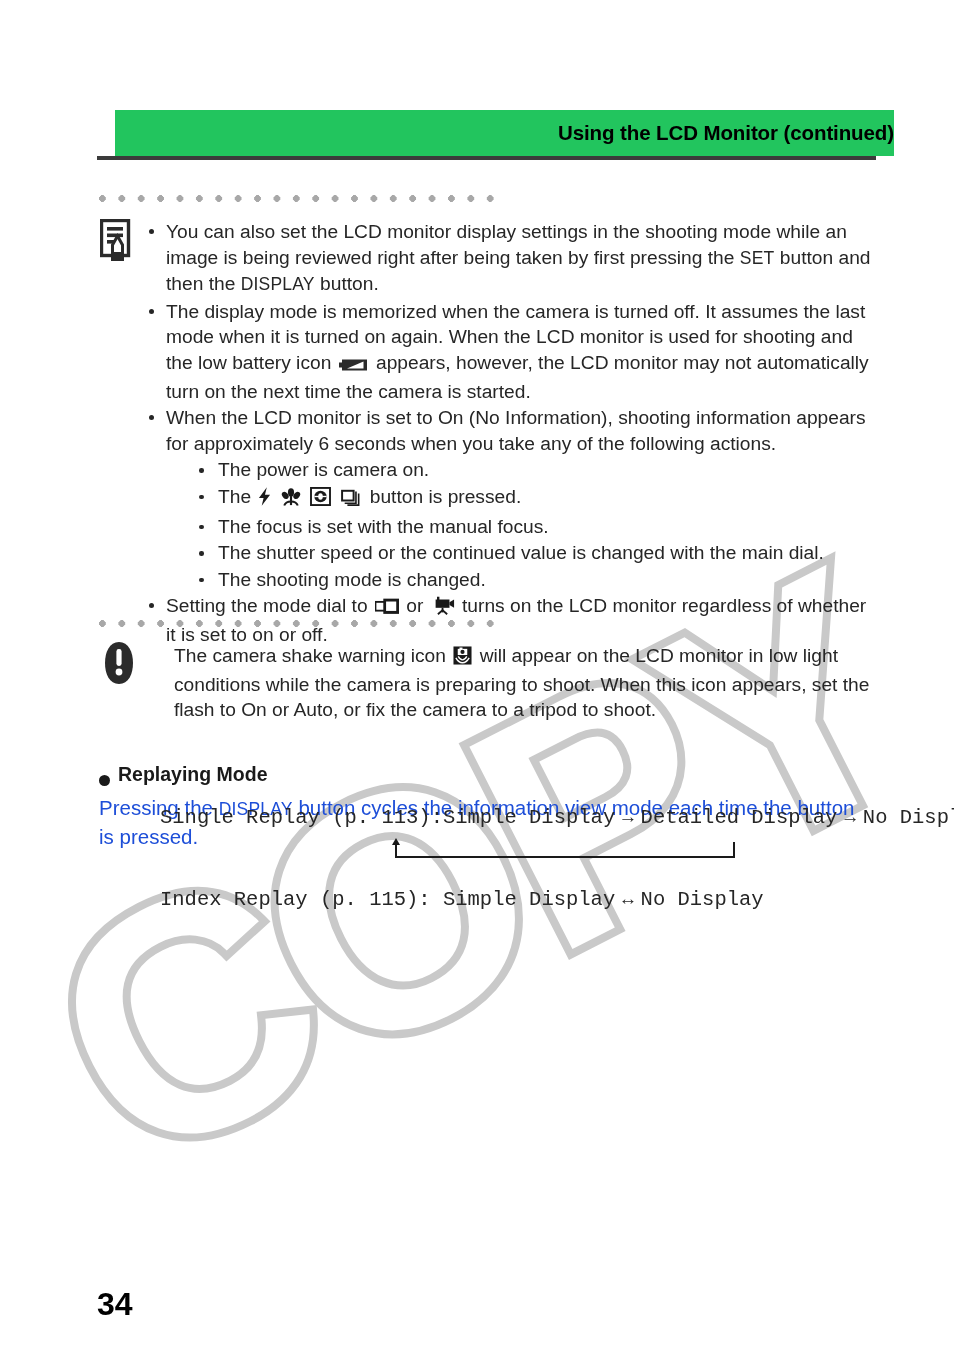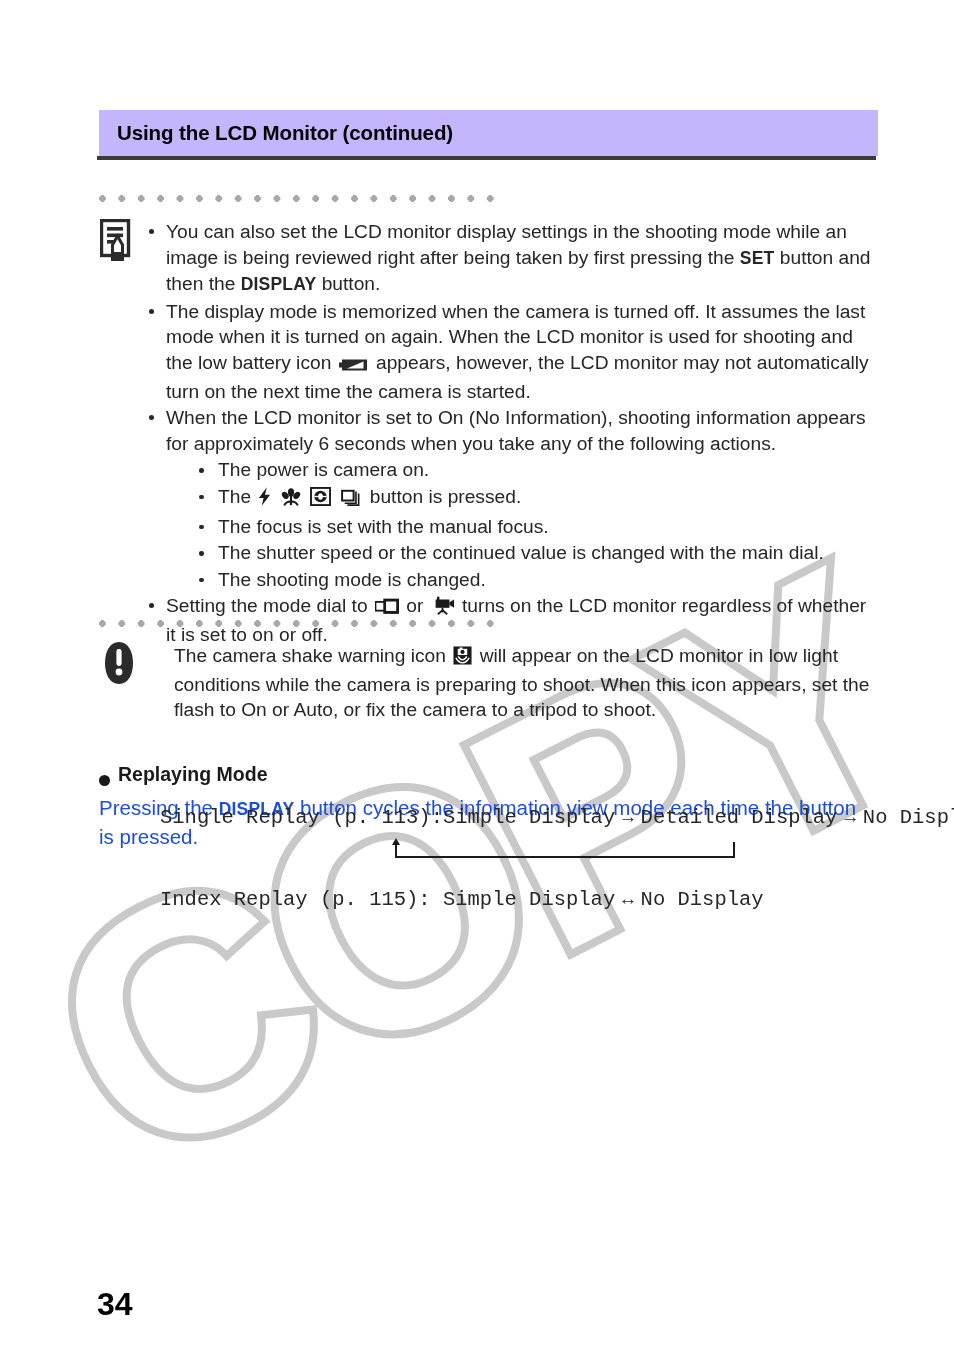--- a/index.html
+++ b/index.html
@@ -48,27 +48,28 @@
   #page {
     position: relative;
     z-index: 2;
     width: 954px;
     height: 1352px;
   }
 
   
   #header-band {
     position: absolute;
-    left: 99px;
+    left: 115px;
     top: 110px;
     width: 779px;
     height: 46px;
-    background: #c4b5fd;
+    background: #22c55e;
     display: flex;
     align-items: center;
+    justify-content: flex-end;
   }
   #header-title {
     font-size: 20.5px;
     font-weight: bold;
     color: #000000;
     margin-left: 18px;
     letter-spacing: -0.1px;
   }
   #header-rule {
     position: absolute;
@@ -143,21 +144,21 @@
   .sub-list {
     padding-left: 52px;
   }
   .sub-list .bullet-row > .bullet {
     left: 3px;
     top: 11px;
     width: 4.5px;
     height: 4.5px;
   }
   b.kbd {
-    font-weight: bold;
+    font-weight: normal;
     font-size: 17.5px;
     letter-spacing: 0.2px;
   }
 
   
   .inline-icon {
     display: inline-block;
     vertical-align: -3px;
     margin: 0 2px;
   }

